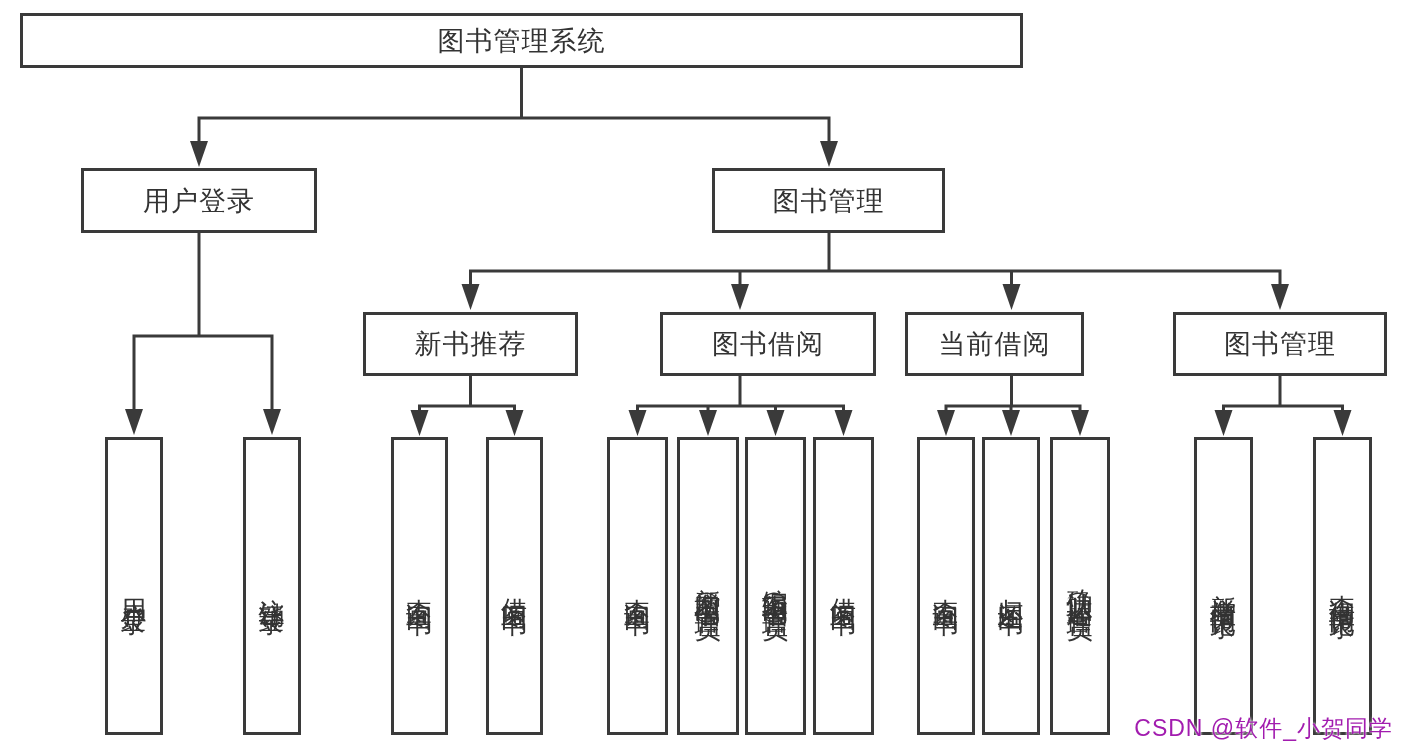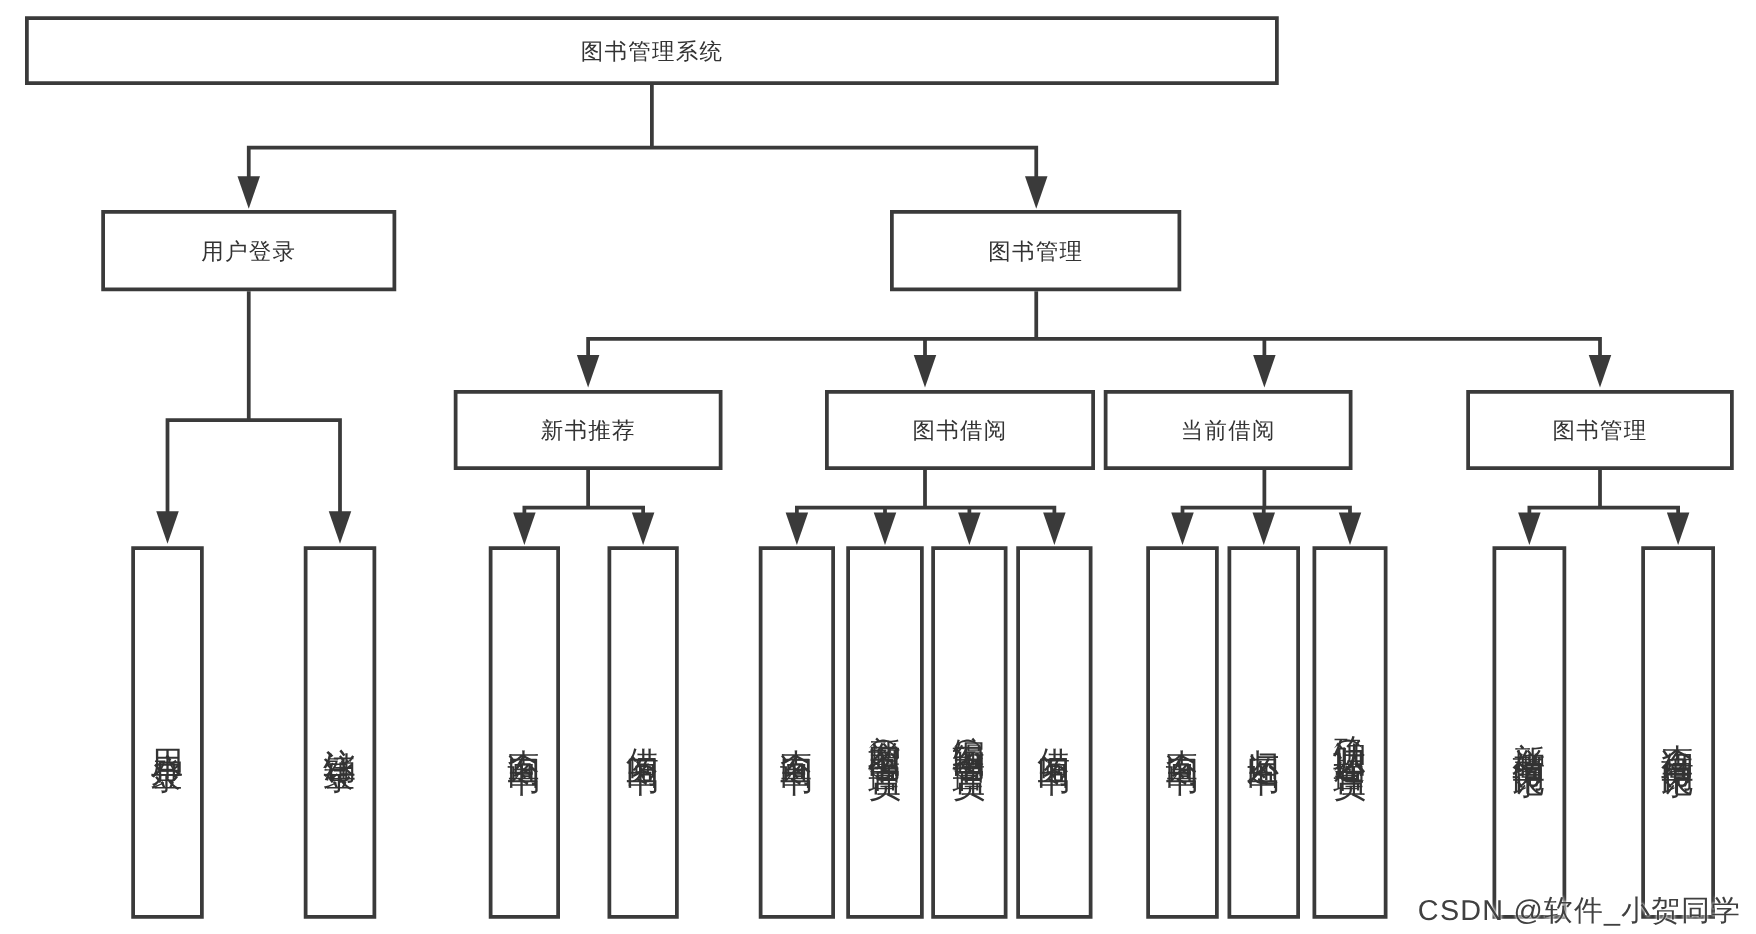--- a/index.html
+++ b/index.html
@@ -28,35 +28,35 @@
   .box {
     position: absolute;
     box-sizing: border-box;
     background: #ffffff;
     border: 3px solid #3a3a3a;
     display: flex;
     align-items: center;
     justify-content: center;
     text-align: center;
   }
-  .h { font-size: 18px; letter-spacing: 1px; white-space: nowrap; }
+  .h { font-size: 27px; letter-spacing: 1px; white-space: nowrap; }
   .v {
     writing-mode: vertical-rl;
     text-orientation: mixed;
     font-size: 26px;
     letter-spacing: 4px;
     line-height: 1;
   }
   .watermark {
     position: absolute;
     right: 12px;
     bottom: 3px;
     font-size: 23px;
     letter-spacing: 1px;
-    color: #404040;
+    color: #a21caf;
     text-shadow: 0 0 2px #ffffff, 0 0 3px #ffffff;
     white-space: nowrap;
   }
 </style>
 </head>
 <body>
 
 <div class="canvas">
 
   <svg class="connectors" viewBox="0 0 1405 747" xmlns="http://www.w3.org/2000/svg">
@@ -109,21 +109,21 @@
     </g>
   </svg>
 
   <div class="box h" style="left:20px; top:13px; width:1003px; height:55px;">图书管理系统</div>
 
   <div class="box h" style="left:81px; top:168px; width:236px; height:65px;">用户登录</div>
   <div class="box h" style="left:712px; top:168px; width:233px; height:65px;">图书管理</div>
 
   <div class="box h" style="left:363px; top:312px; width:215px; height:64px;">新书推荐</div>
   <div class="box h" style="left:632px; top:312px; width:216px; height:64px;margin-left:28px;">图书借阅</div>
-  <div class="box h" style="left:883px; top:312px; width:199px; height:64px;">当前借阅</div>
+  <div class="box h" style="left:905px; top:312px; width:179px; height:64px;">当前借阅</div>
   <div class="box h" style="left:1173px; top:312px; width:214px; height:64px;">图书管理</div>
 
   <div class="box v" style="left:105px; top:437px; width:58px; height:298px;">用户登录</div>
   <div class="box v" style="left:243px; top:437px; width:58px; height:298px;">注销登录</div>
 
   <div class="box v" style="left:391px; top:437px; width:57px; height:298px;">查询图书</div>
   <div class="box v" style="left:486px; top:437px; width:57px; height:298px;">借阅图书</div>
 
   <div class="box v" style="left:607px; top:437px; width:61px; height:298px;">查询图书</div>
   <div class="box v" style="left:677px; top:437px; width:62px; height:298px;">新增图书（管理员）</div>

